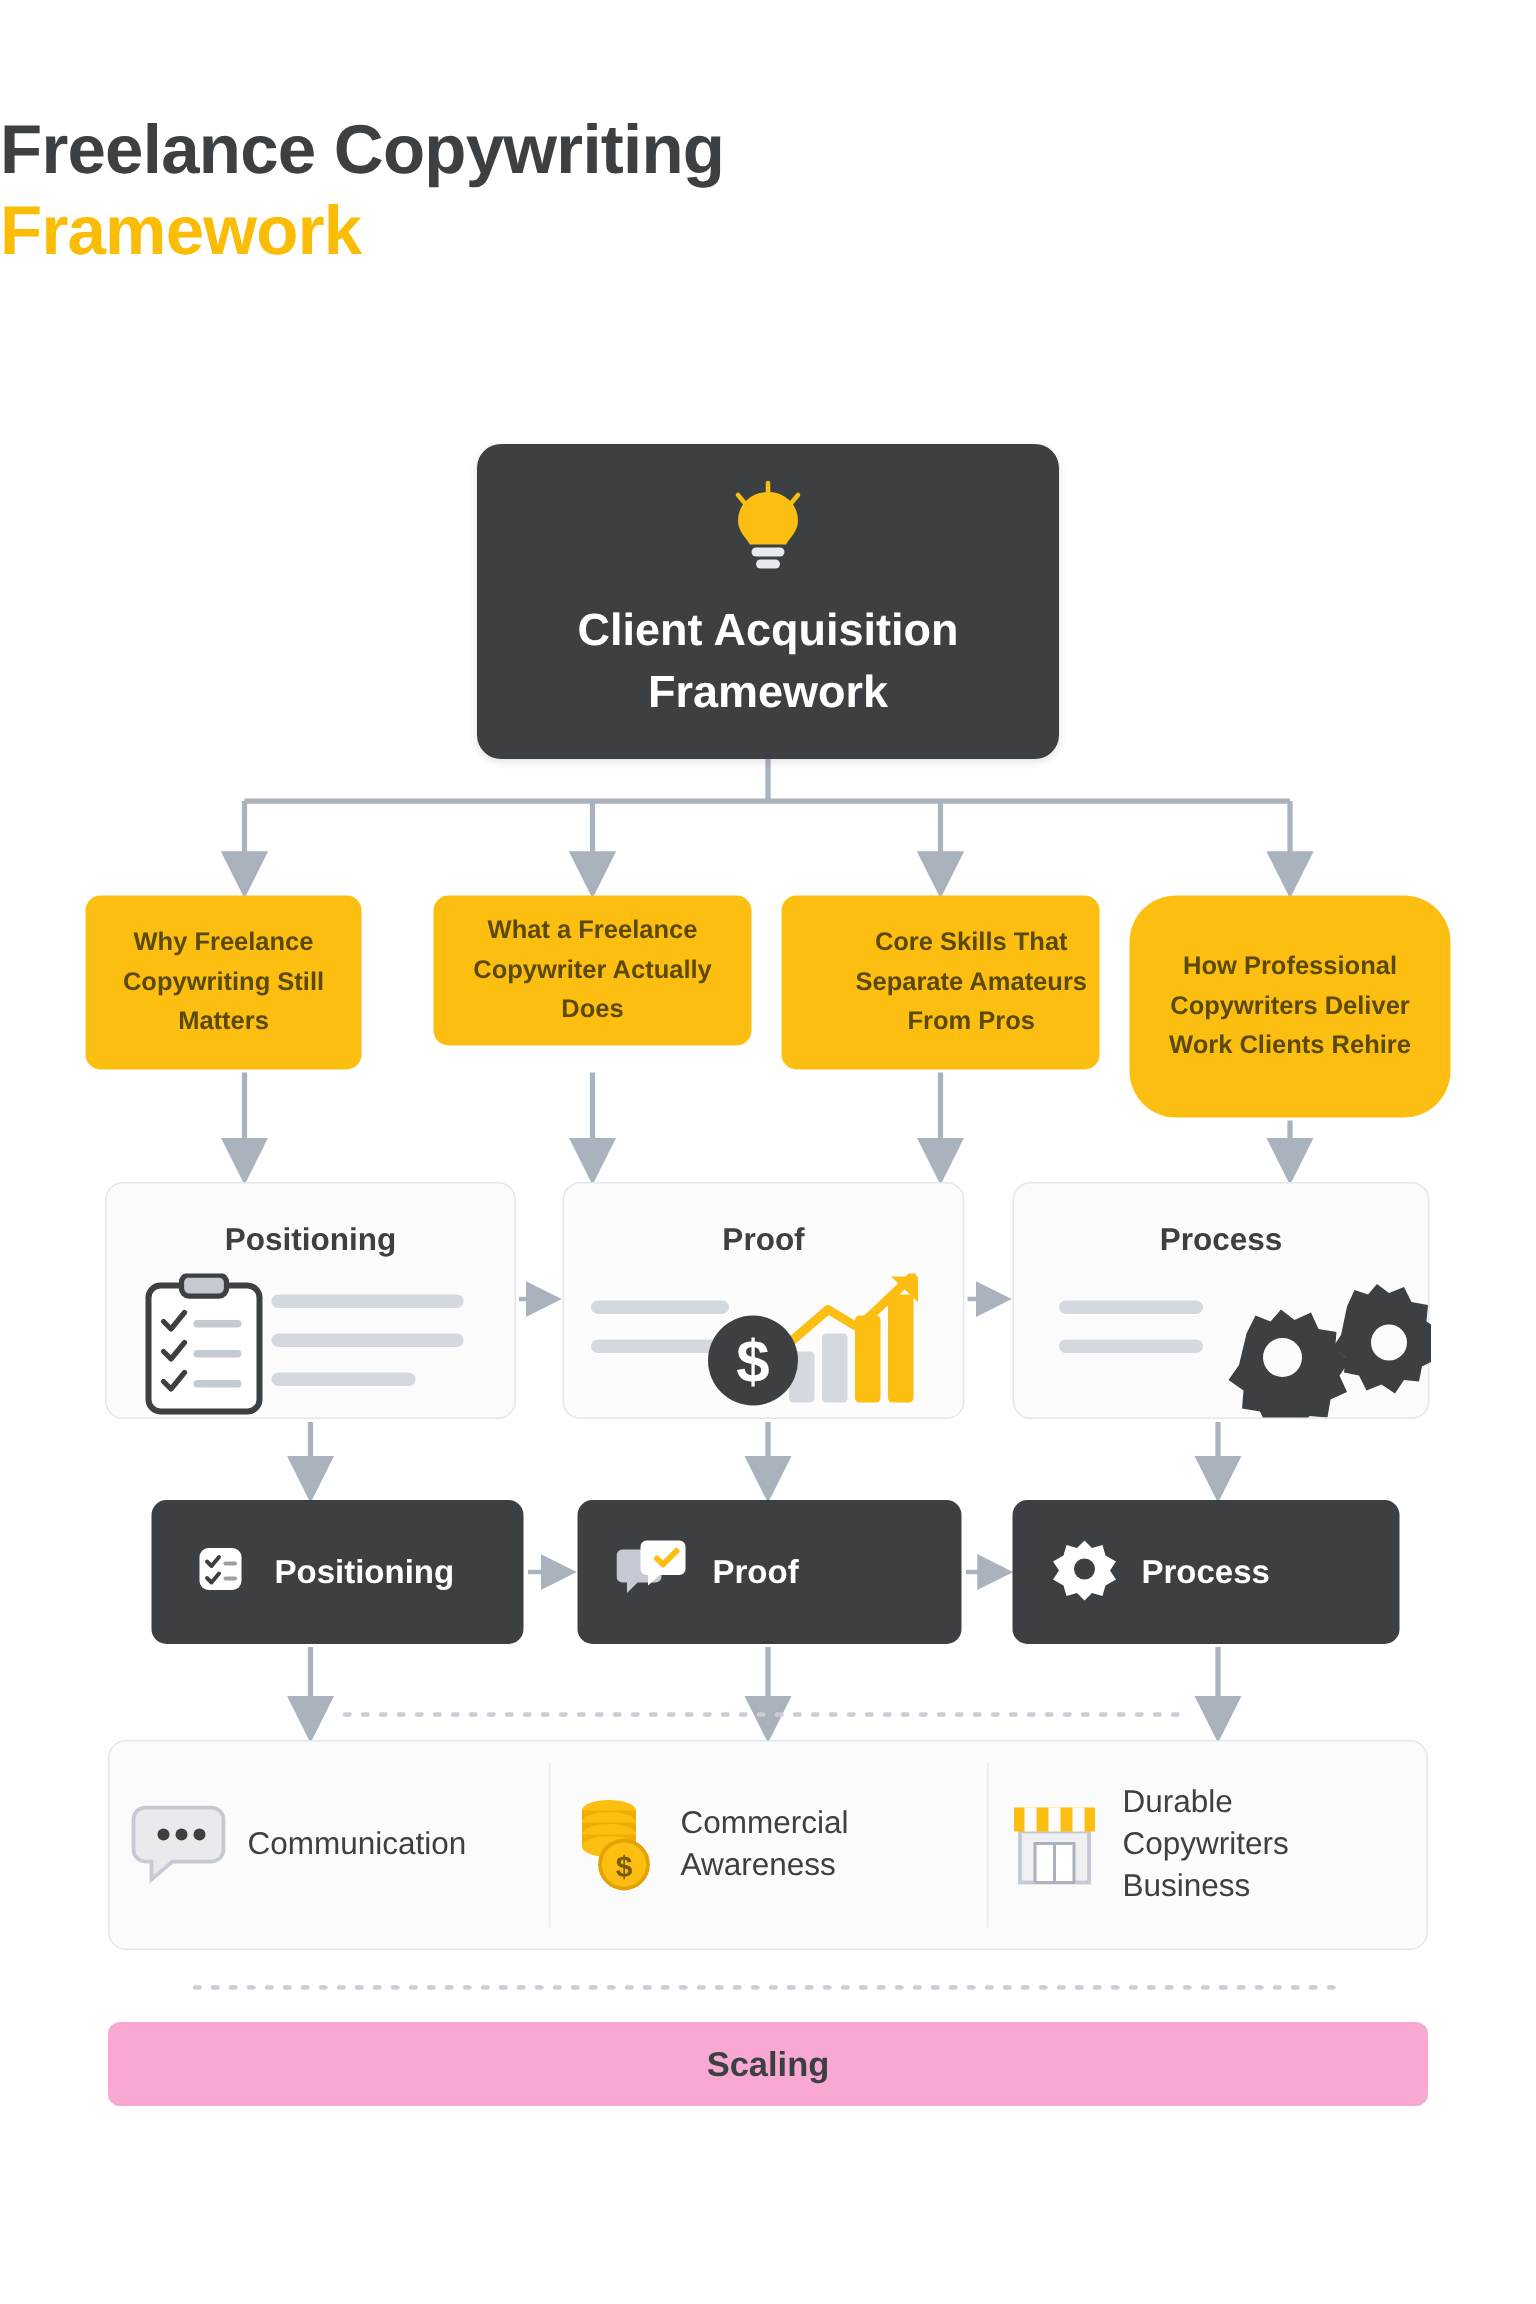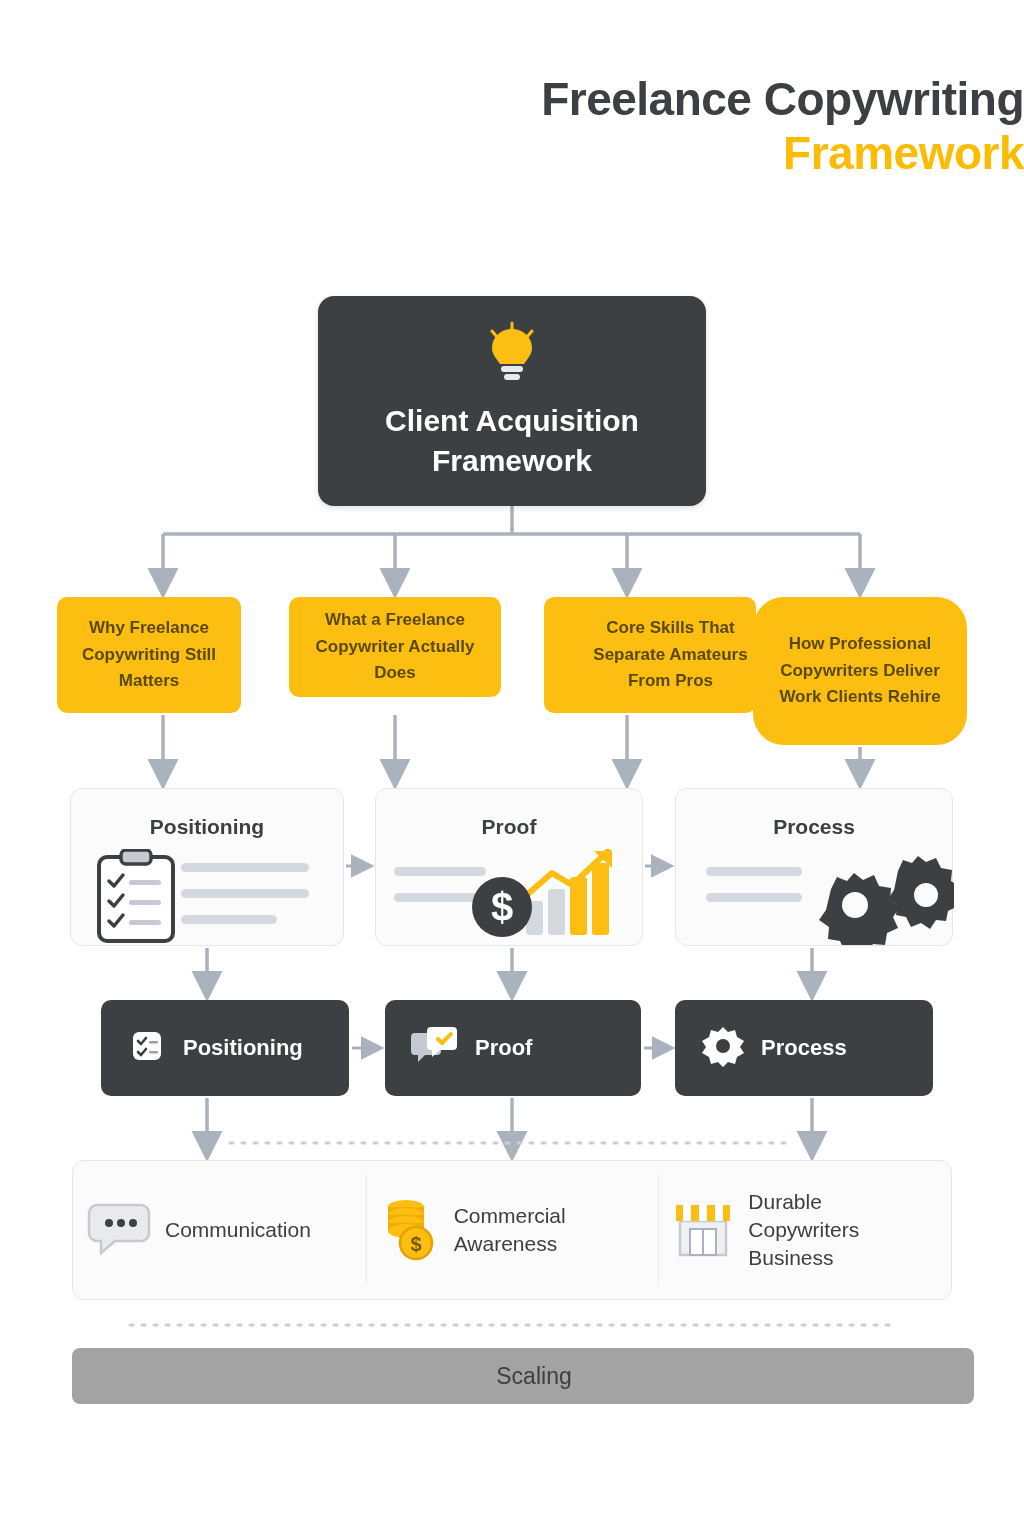--- a/index.html
+++ b/index.html
@@ -25,21 +25,21 @@
     height: 1536px;
     pointer-events: none;
   }
 
   
   .title-wrap {
     position: absolute;
     top: 72px;
     left: 0;
     width: 1024px;
-    text-align: right;
+    text-align: left;
   }
   .title-line1 {
     font-size: 46px;
     font-weight: bold;
     color: #3c4043;
     letter-spacing: -0.5px;
     line-height: 1.18;
   }
   .title-line2 {
     font-size: 46px;
@@ -86,21 +86,21 @@
     text-align: center;
     line-height: 1.55;
     display: flex;
     align-items: center;
     justify-content: center;
     padding: 8px 6px;
     box-sizing: border-box;
   }
   .pillar.p1 { left: 57px;  top: 597px; width: 184px; height: 116px; }
   .pillar.p2 { left: 289px; top: 597px; width: 212px; height: 100px; }
-  .pillar.p3 { left: 544px; top: 597px; width: 212px; height: 116px; padding-left: 47px; }
+  .pillar.p3 { left: 521px; top: 597px; width: 212px; height: 116px; padding-left: 47px; }
   .pillar.p4 { left: 753px; top: 597px; width: 214px; height: 148px; border-radius: 31px; }
 
   
   .lightcard {
     position: absolute;
     top: 788px;
     height: 158px;
     background: #fbfbfc;
     border: 1px solid #e3e6ea;
     border-radius: 12px;
@@ -179,29 +179,28 @@
     line-height: 1.32;
   }
 
   
   .scaling-bar {
     position: absolute;
     left: 72px;
     top: 1348px;
     width: 880px;
     height: 56px;
-    background: #a3a3a3;
+    background: #f9a8d4;
     border-radius: 8px;
     display: flex;
     align-items: center;
     justify-content: center;
     color: #3c4043;
     font-size: 23px;
-    font-weight: normal;
-    padding-left: 22px;
+    font-weight: bold;
   }
 </style>
 </head>
 <body>
 
 <div class="canvas">
 
   <div class="title-wrap">
     <div class="title-line1">Freelance Copywriting</div>
     <div class="title-line2">Framework</div>

